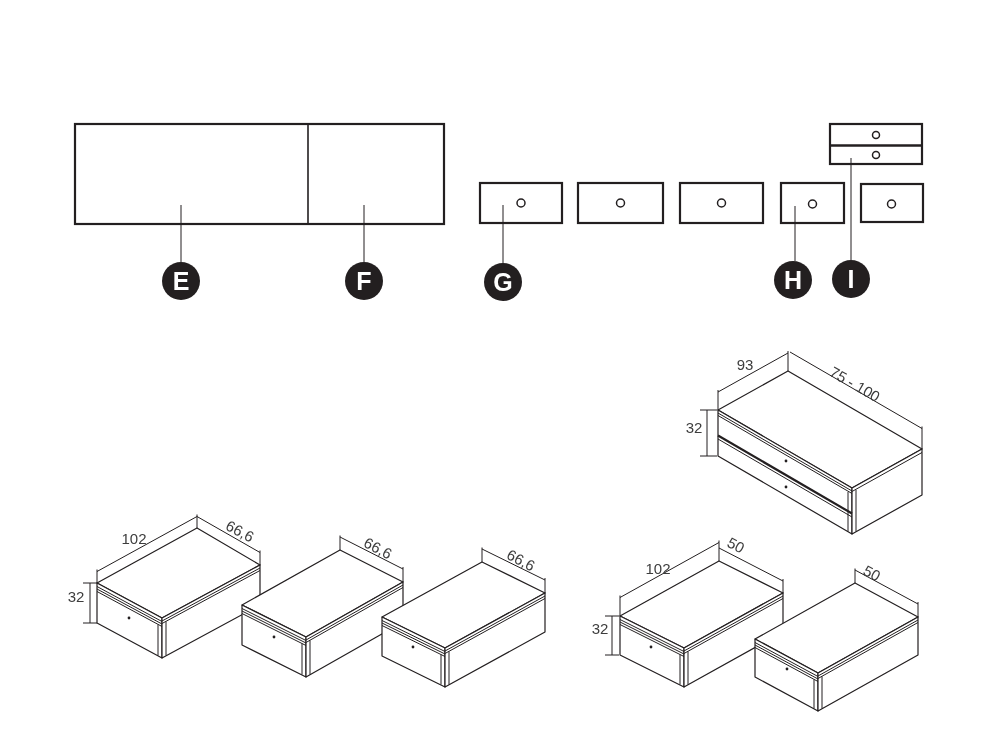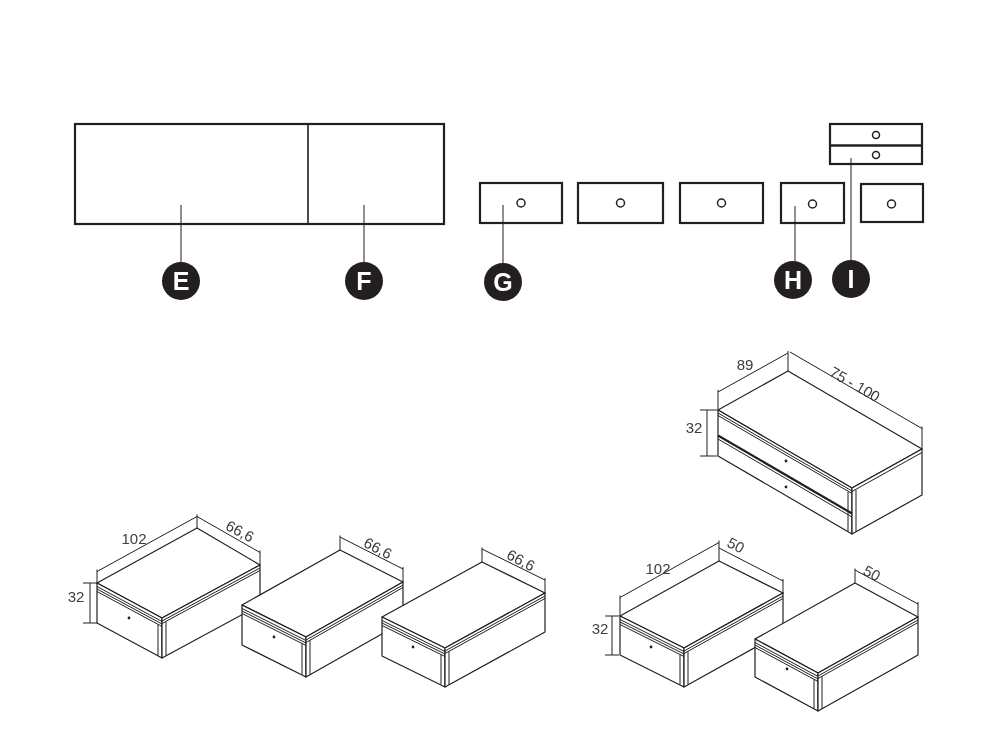--- a/index.html
+++ b/index.html
@@ -201,21 +201,21 @@
   <div class="callout" style="left:774px;top:261px">H</div>
   <div class="callout" style="left:832px;top:260px">I</div>
 
   <span class="dim" style="left:134px;top:538px">102</span>
   <span class="dim rot28" style="left:240px;top:531px">66,6</span>
   <span class="dim" style="left:76px;top:596px">32</span>
 
   <span class="dim rot28" style="left:378px;top:548px">66,6</span>
   <span class="dim rot28" style="left:521px;top:560px">66,6</span>
 
-  <span class="dim" style="left:745px;top:364px">89</span>
+  <span class="dim" style="left:745px;top:364px">93</span>
   <span class="dim rot30" style="left:855px;top:384px">75 - 100</span>
   <span class="dim" style="left:694px;top:427px">32</span>
 
   <span class="dim" style="left:658px;top:568px">102</span>
   <span class="dim rot28" style="left:736px;top:545px">50</span>
   <span class="dim" style="left:600px;top:628px">32</span>
 
   <span class="dim rot28" style="left:872px;top:573px">50</span>
 
 </div>

